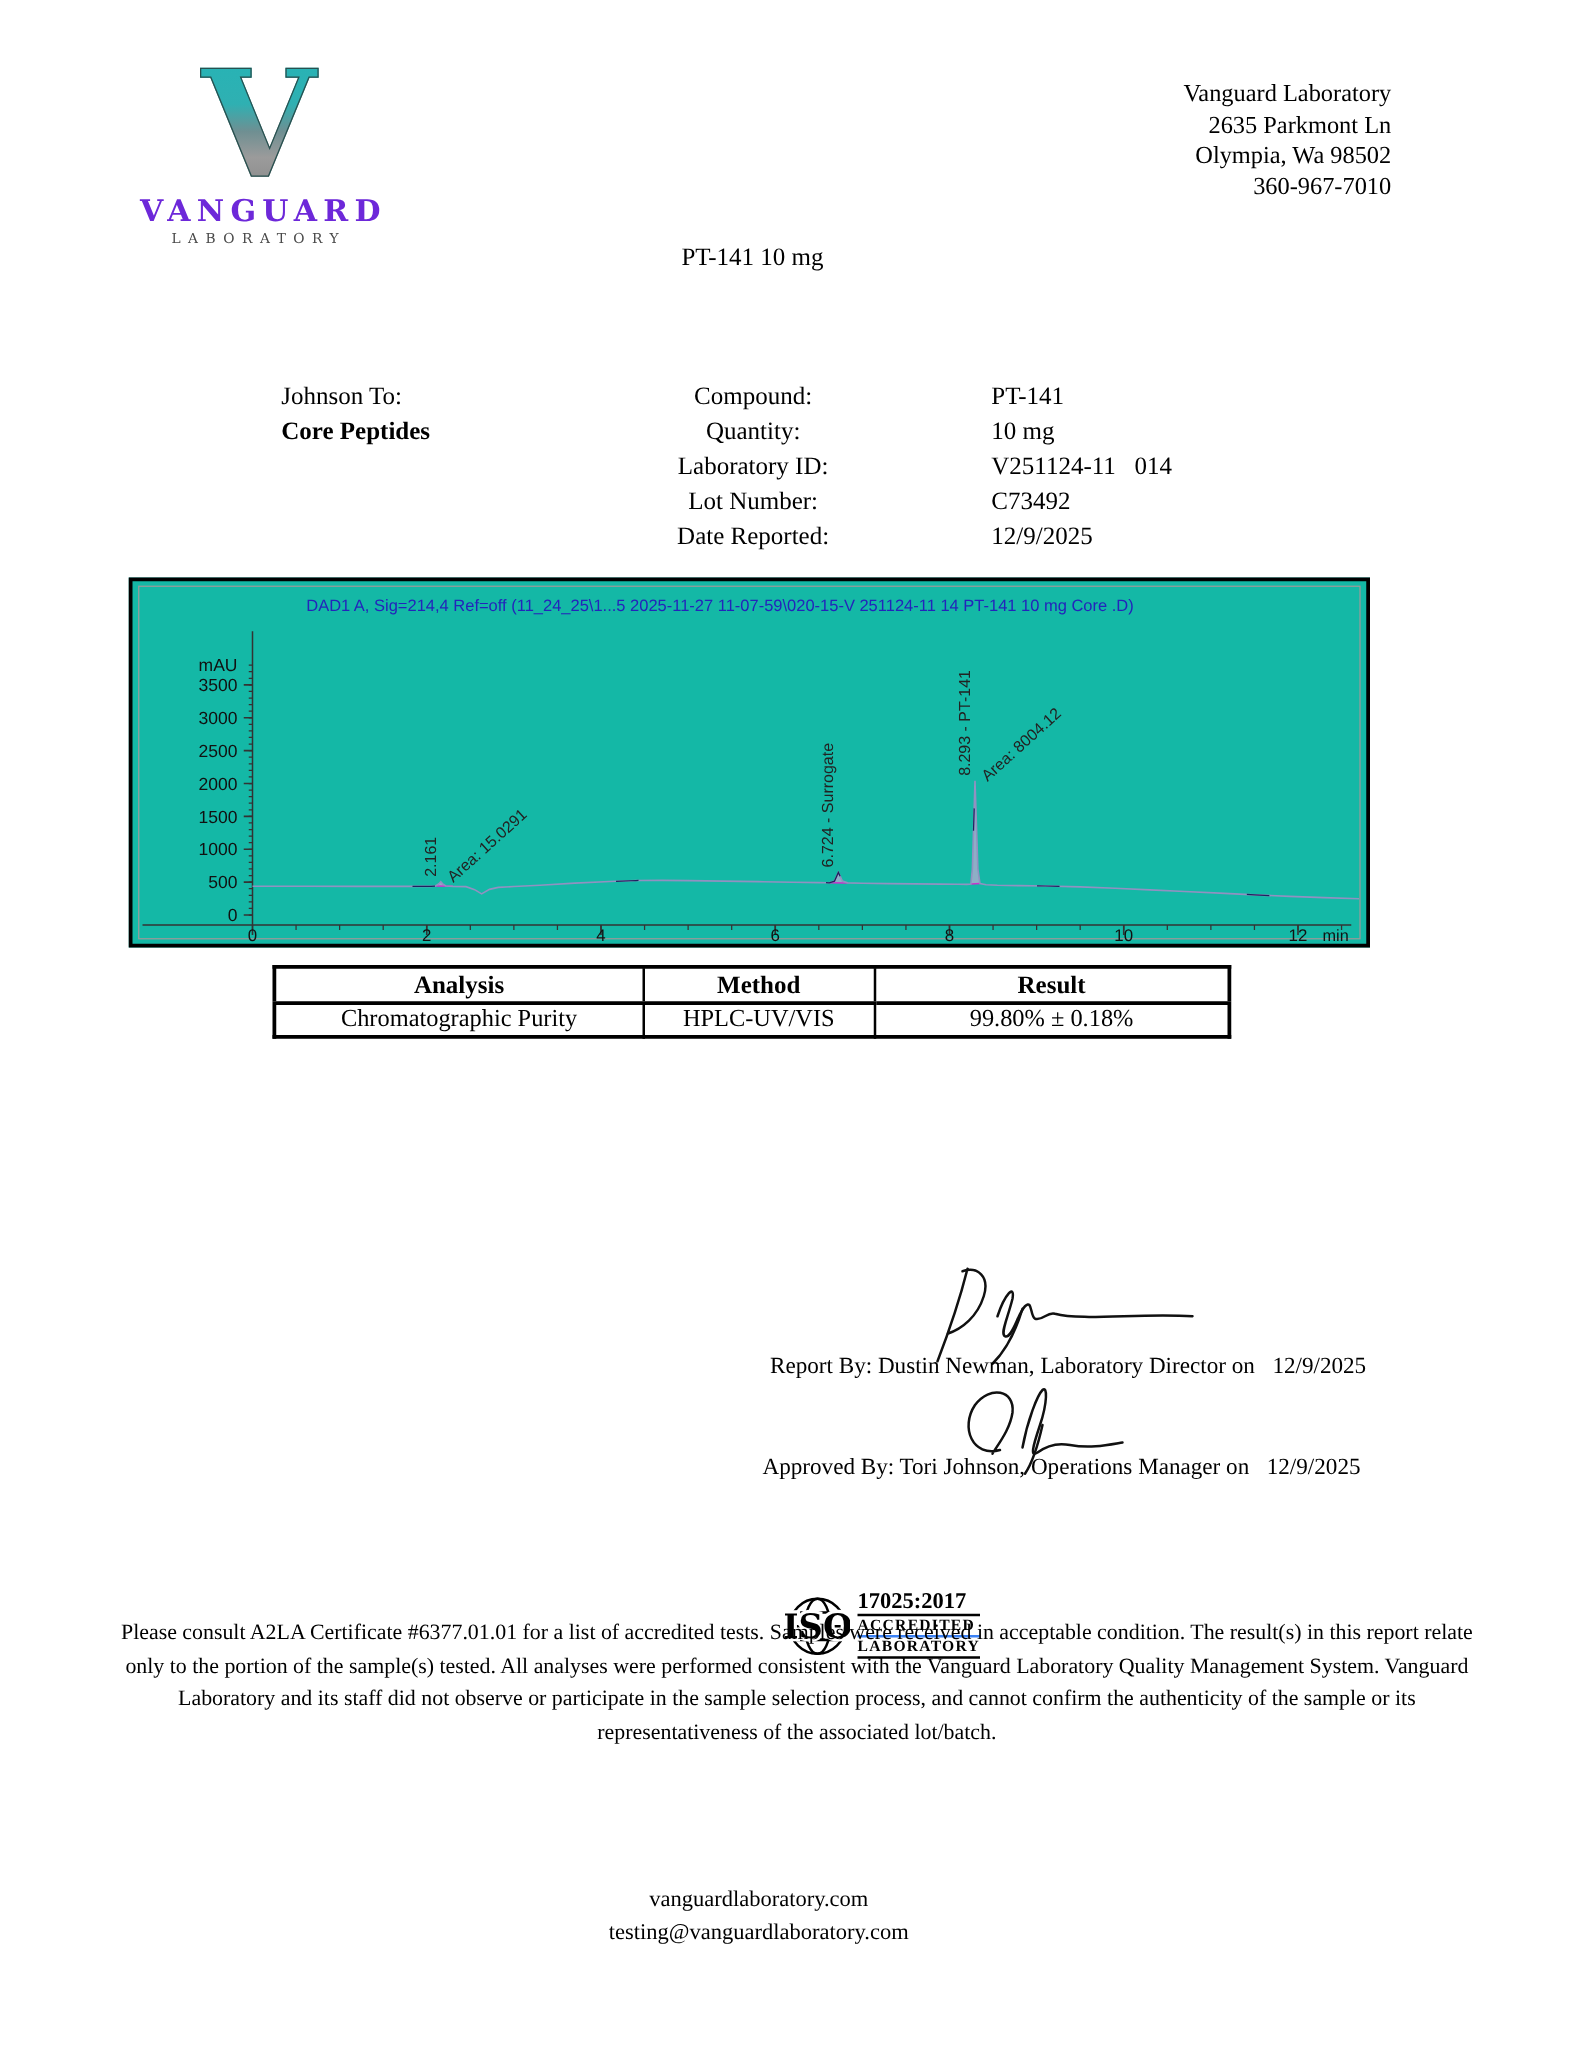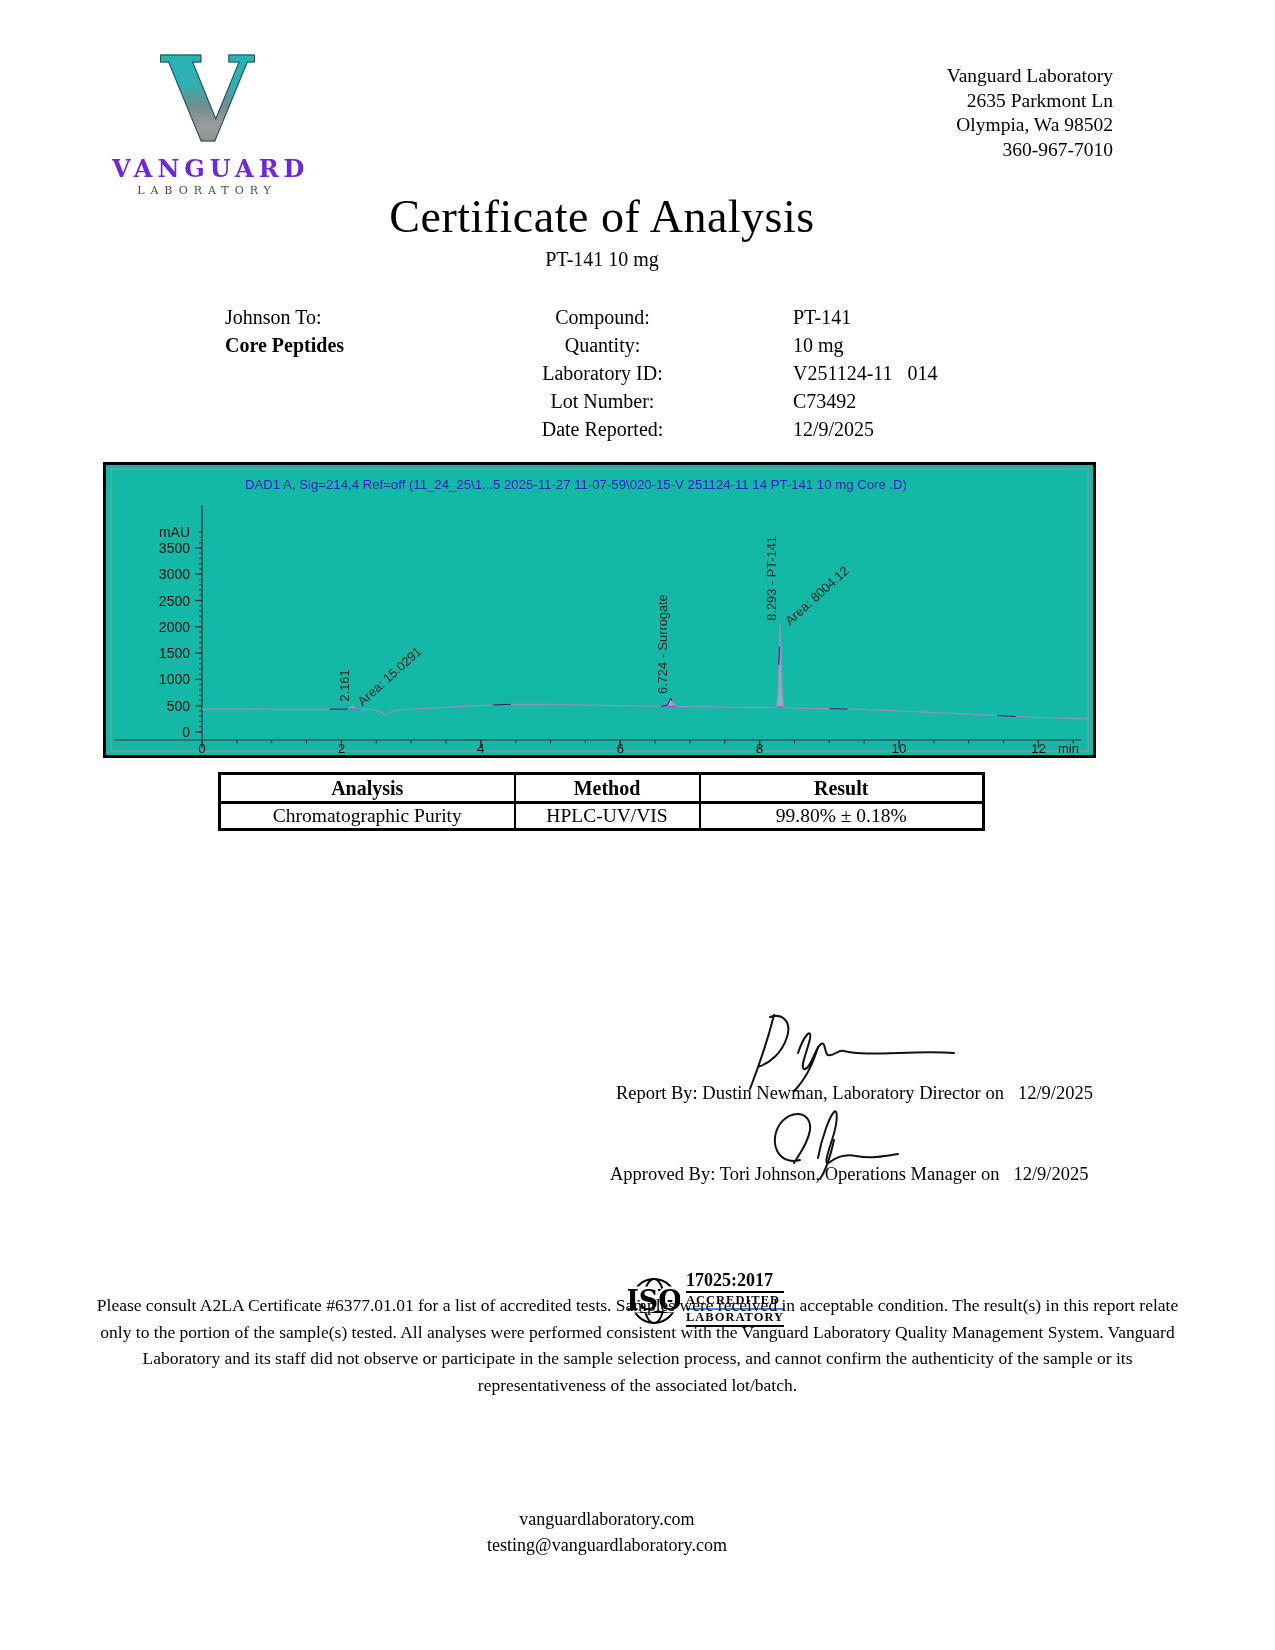--- a/index.html
+++ b/index.html
@@ -79,21 +79,20 @@
 </div>
 
 <div class="abs address">
   <div>Vanguard Laboratory</div>
   <div>2635 Parkmont Ln</div>
   <div>Olympia, Wa 98502</div>
   <div>360-967-7010</div>
 </div>
 
 <div class="abs title-wrap">
-  <div class="title-main">Certificate of Analysis</div>
   <div class="title-sub">PT-141 10 mg</div>
 </div>
 
 <div class="abs report-to">
   <div>Johnson To:</div>
   <div class="bold">Core Peptides</div>
 </div>
 
 <div class="abs fields">
   <div class="field-row">

